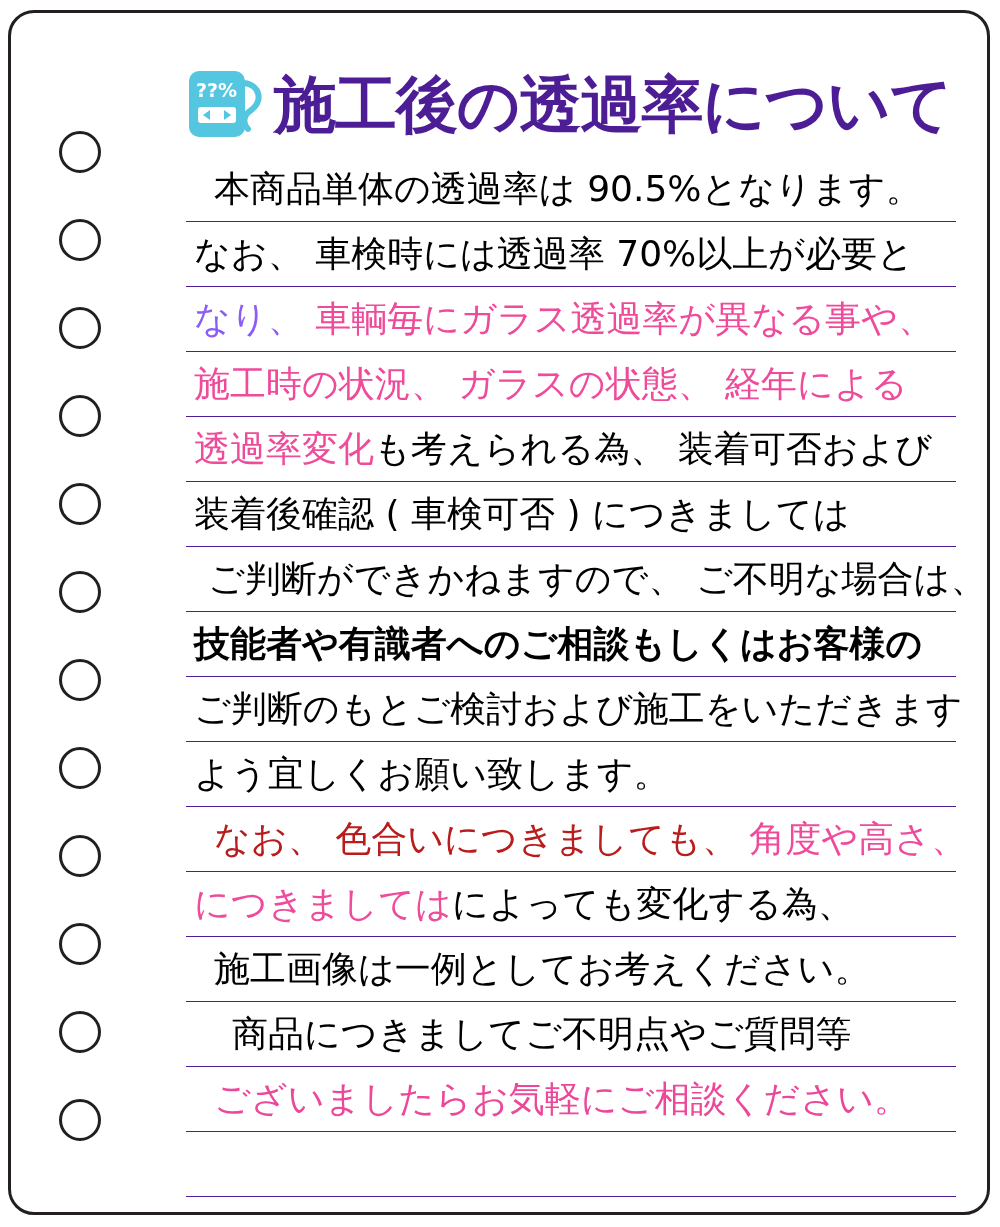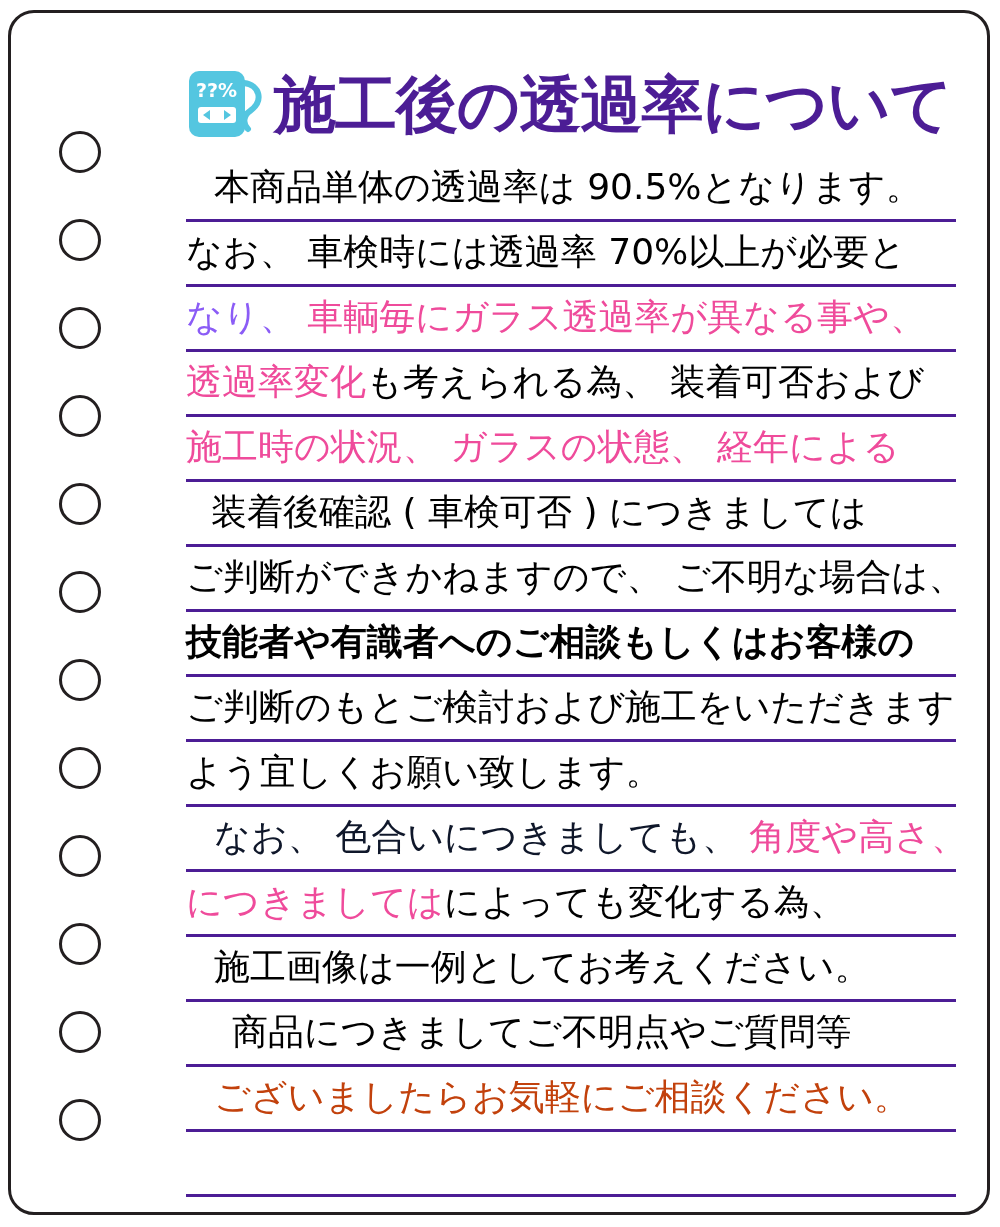--- a/index.html
+++ b/index.html
@@ -80,27 +80,27 @@
     line-height: 1;
   }
 
   
   .lines {
     position: relative;
   }
   .line {
     position: relative;
     height: 65px;
-    border-bottom: 3px solid #4c1d95;
+    border-bottom: 1px solid #4c1d95;
     box-sizing: border-box;
     white-space: nowrap;
   }
   .line span.txt {
     position: absolute;
-    left: 0;
+    left: 8px;
     bottom: 7px;
     font-size: 36px;
     letter-spacing: 0px;
     color: #000000;
     white-space: nowrap;
   }
   .line.indent span.txt { left: 28px; }
   .line.indent2 span.txt { left: 46px; margin-top: 17px; }
 </style>
 </head>
@@ -149,54 +149,54 @@
         <div class="line indent">
           <span class="txt"><span style="color: rgb(0, 0, 0);">本商品単体の透過率は 90.5%となります。</span></span>
         </div>
         <div class="line">
           <span class="txt"><span style="color: rgb(0, 0, 0);">なお、 車検時には透過率 70%以上が必要と</span></span>
         </div>
         <div class="line">
           <span class="txt"><span style="color: #8b5cf6;">なり、 </span><span style="color: rgb(239, 75, 155);">車輌毎にガラス透過率が異なる事や、</span></span>
         </div>
         <div class="line">
+          <span class="txt"><span style="color: rgb(239, 75, 155);">施工時の状況、 ガラスの状態、 経年による</span></span>
+        </div>
+        <div class="line">
           <span class="txt"><span style="color: rgb(239, 75, 155);">透過率変化</span><span style="color: rgb(0, 0, 0);">も考えられる為、 装着可否および</span></span>
         </div>
         <div class="line">
-          <span class="txt"><span style="color: rgb(239, 75, 155);">施工時の状況、 ガラスの状態、 経年による</span></span>
-        </div>
-        <div class="line">
-          <span class="txt"><span style="color: rgb(0, 0, 0); margin-left: 25px;">装着後確認 ( 車検可否 ) につきましては</span></span>
-        </div>
-        <div class="line">
-          <span class="txt"><span style="color: rgb(0, 0, 0);">ご判断ができかねますので、 ご不明な場合は、</span></span>
+          <span class="txt"><span style="color: rgb(0, 0, 0);">装着後確認 ( 車検可否 ) につきましては</span></span>
+        </div>
+        <div class="line">
+          <span class="txt"><span style="color: rgb(0, 0, 0); margin-left: 14px;">ご判断ができかねますので、 ご不明な場合は、</span></span>
         </div>
         <div class="line">
           <span class="txt"><span style="color: rgb(0, 0, 0); font-weight: bold;">技能者や有識者へのご相談もしくはお客様の</span></span>
         </div>
         <div class="line">
           <span class="txt"><span style="color: rgb(0, 0, 0);">ご判断のもとご検討および施工をいただきます</span></span>
         </div>
         <div class="line">
           <span class="txt"><span style="color: rgb(0, 0, 0);">よう宜しくお願い致します。</span></span>
         </div>
         <div class="line indent">
-          <span class="txt"><span style="color: #0f172a;">なお、 色合いにつきましても、 </span><span style="color: rgb(239, 75, 155);">角度や高さ、</span></span>
+          <span class="txt"><span style="color: #b91c1c;">なお、 色合いにつきましても、 </span><span style="color: rgb(239, 75, 155);">角度や高さ、</span></span>
         </div>
         <div class="line">
           <span class="txt"><span style="color: rgb(239, 75, 155);">につきましては</span><span style="color: rgb(0, 0, 0);">によっても変化する為、</span></span>
         </div>
         <div class="line indent">
           <span class="txt"><span style="color: rgb(0, 0, 0);">施工画像は一例としてお考えください。</span></span>
         </div>
         <div class="line indent2">
           <span class="txt"><span style="color: rgb(0, 0, 0);">商品につきましてご不明点やご質問等</span></span>
         </div>
         <div class="line indent">
-          <span class="txt"><span style="color: #c2410c;">ございましたらお気軽にご相談ください。</span></span>
+          <span class="txt"><span style="color: #ec4899;">ございましたらお気軽にご相談ください。</span></span>
         </div>
         <div class="line">
           <span class="txt"></span>
         </div>
       </div>
 
   </div>
 </div>
 
 </body></html>

